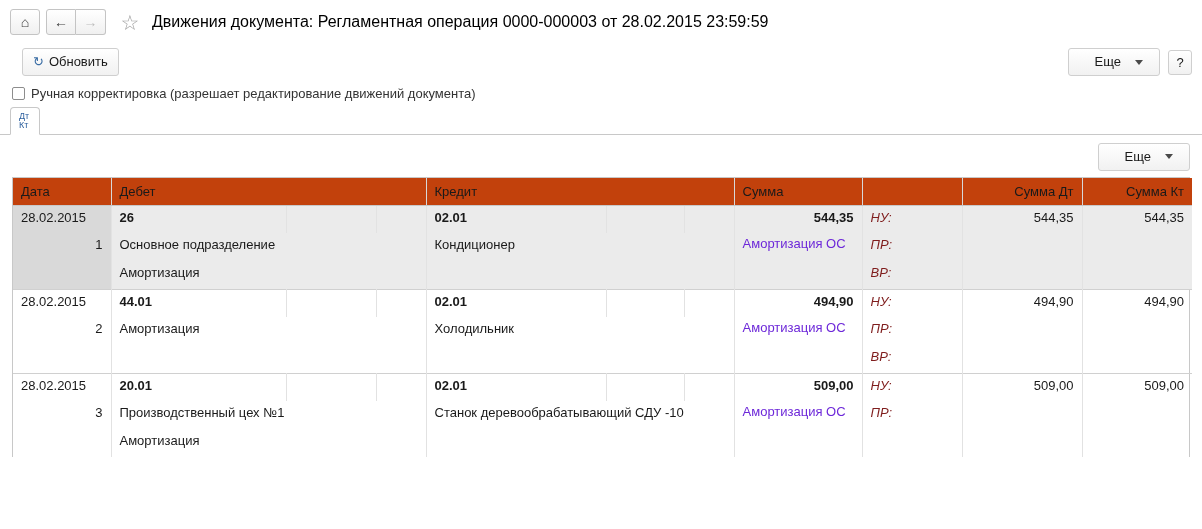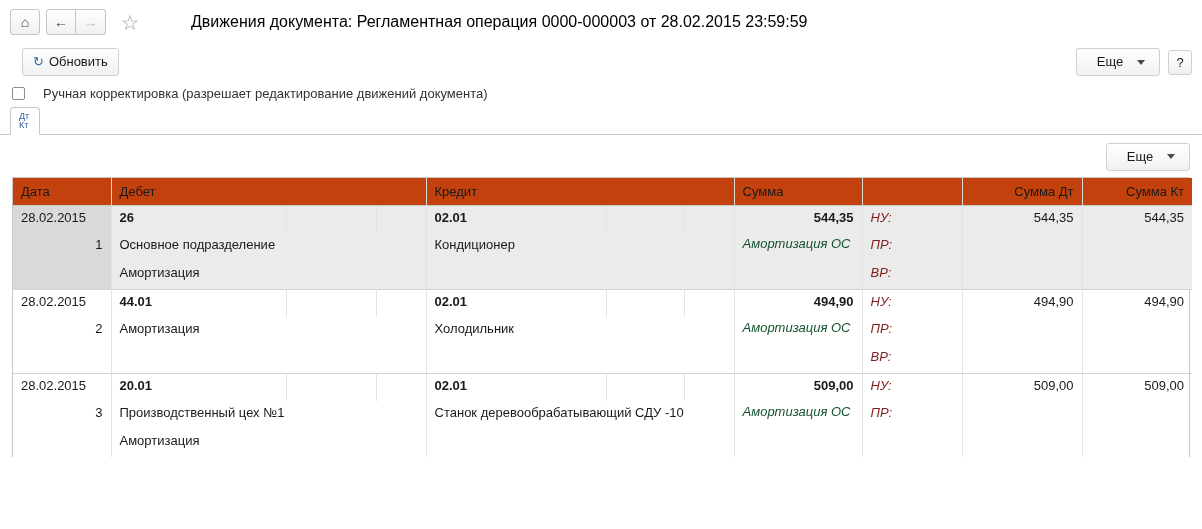--- a/index.html
+++ b/index.html
@@ -52,21 +52,20 @@
     align-items: center;
     justify-content: center;
     color: #a0a0a0;
     font-size: 21px;
     line-height: 1;
   }
   .doc-title {
     font-size: 16px;
     color: #000;
     white-space: nowrap;
-    margin-left: 39px;
   }
 
   
   .cmdbar {
     display: flex;
     align-items: center;
     padding: 0 10px;
     height: 36px;
     box-sizing: border-box;
     position: relative;
@@ -98,26 +97,26 @@
   .cmd-right {
     margin-left: auto;
     display: flex;
     align-items: center;
     gap: 8px;
   }
   .btn-more {
     border: 1px solid #cfcfcf;
     border-radius: 3px;
     background: linear-gradient(#ffffff, #f1f1f1);
-    padding: 5px 8px 5px 14px;
+    padding: 5px 16px 5px 14px;
     font-size: 13px;
     min-width: 60px;
     display: flex;
     align-items: center;
-    justify-content: center;
+    justify-content: flex-end;
     gap: 14px;
     line-height: 1.2;
   }
   .caret {
     width: 0; height: 0;
     border-left: 4px solid transparent;
     border-right: 4px solid transparent;
     border-top: 5px solid #4a4a4a;
   }
   .btn-help {
@@ -131,21 +130,21 @@
     justify-content: center;
     font-size: 13px;
     box-sizing: border-box;
   }
 
   
   .checkrow {
     display: flex;
     align-items: center;
     padding: 6px 12px 8px 12px;
-    gap: 18px;
+    gap: 6px;
   }
   .chk {
     width: 13px;
     height: 13px;
     border: 1px solid #8d8d8d;
     background: #fff;
     border-radius: 2px;
     box-sizing: border-box;
   }
   .checkrow .lbl { color: #333; font-size: 13px; }
@@ -222,21 +221,21 @@
     box-sizing: border-box;
     white-space: nowrap;
     overflow: hidden;
   }
   tbody td:last-child { border-right: none; }
   tr.row-sep td { border-top: 1px solid #d0d0d0; }
   .sel td { background: #ebebeb; }
   .sel td.date-cell { background: #d9d9d9; }
   .b { font-weight: bold; }
   .r { text-align: right; }
-  .ital { font-style: italic; color: #14532d; margin-top: 16px; }
+  .ital { color: #6d28d9; margin-top: 16px; }
   .nu-label { font-style: italic; color: #7f1d1d; }
   .amt-wrap { white-space: normal; line-height: 1.15; }
 
   
   col.c-date  { width: 98px; }
   col.c-deb1  { width: 175px; }
   col.c-deb2  { width: 90px; }
   col.c-deb3  { width: 50px; }
   col.c-kre1  { width: 180px; }
   col.c-kre2  { width: 78px; }

